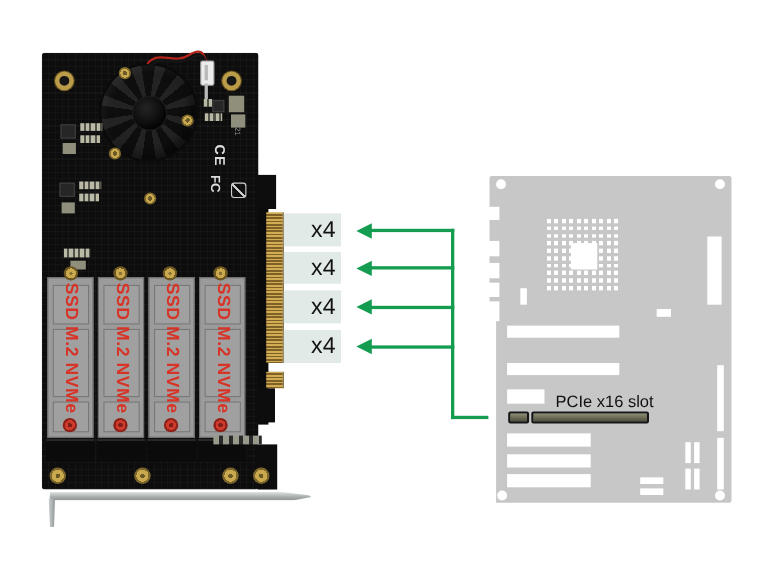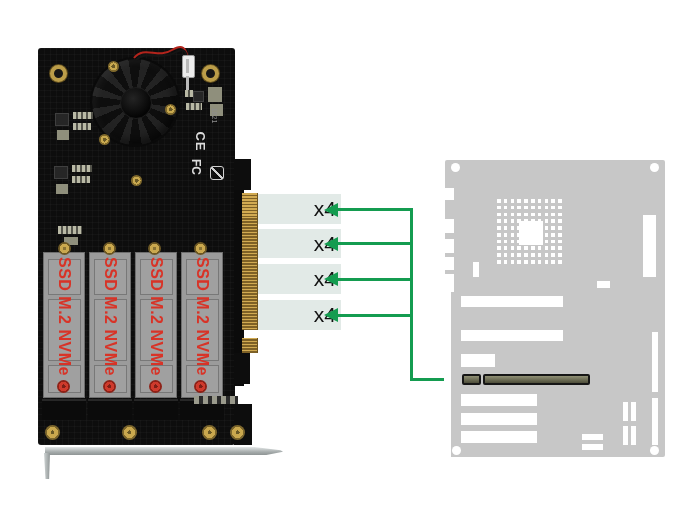--- a/index.html
+++ b/index.html
@@ -78,21 +78,21 @@
       background:repeating-linear-gradient(90deg,#9a9a8c 0 5px,#2a2a2a 5px 9px);}
 
   .blade{left:45px;top:447px;width:238px;height:8px;
       background:linear-gradient(#e3e7e7,#a7adad 60%,#8f9595);
       clip-path:polygon(0 0,88% 0,99% 40%,100% 60%,93% 100%,0 100%);}
   .leg{left:44px;top:453px;width:6px;height:26px;
       background:linear-gradient(90deg,#ced3d3,#909696);
       clip-path:polygon(0 0,100% 0,85% 100%,25% 100%);}
 
   
-  .lane{left:258px;width:83px;background:#e2eae7;display:flex;align-items:center;
+  .lane{left:258px;width:52px;background:#e2eae7;display:flex;align-items:center;
         justify-content:flex-end;padding-right:5px;box-sizing:border-box;
         font-size:21px;color:#121212;}
   .l1{top:194px;height:30px;} .l2{top:229px;height:29px;} .l3{top:264px;height:30px;} .l4{top:300px;height:30px;}
   .ah{width:0;height:0;border-top:7px solid transparent;border-bottom:7px solid transparent;
       border-right:14px solid #149c50;}
   .a1{left:324px;top:203px;} .a2{left:324px;top:237px;} .a3{left:324px;top:272px;} .a4{left:324px;top:308px;}
   .al{left:336px;width:77px;height:3px;background:#149c50;}
   .ala{top:208px;} .alb{top:242px;} .alc{top:278px;} .ald{top:314px;}
   .trunk{left:410px;top:208px;width:3px;height:173px;background:#149c50;}
   .hline{left:410px;top:378px;width:52px;height:3px;background:#149c50;}
@@ -289,14 +289,15 @@
   <div class="abs bar rt2"></div>
   <div class="abs bar sa1"></div>
   <div class="abs bar sa2"></div>
   <div class="abs bar sa3"></div>
   <div class="abs bar sa4"></div>
   <div class="abs bar hp1"></div>
   <div class="abs bar hp2"></div>
 
   <div class="abs slot-seg sseg1"></div>
   <div class="abs slot-seg sseg2"></div>
+  <span class="abs slot-label">PCIe x16 slot</span>
 
 </div>
 
 </body></html>

